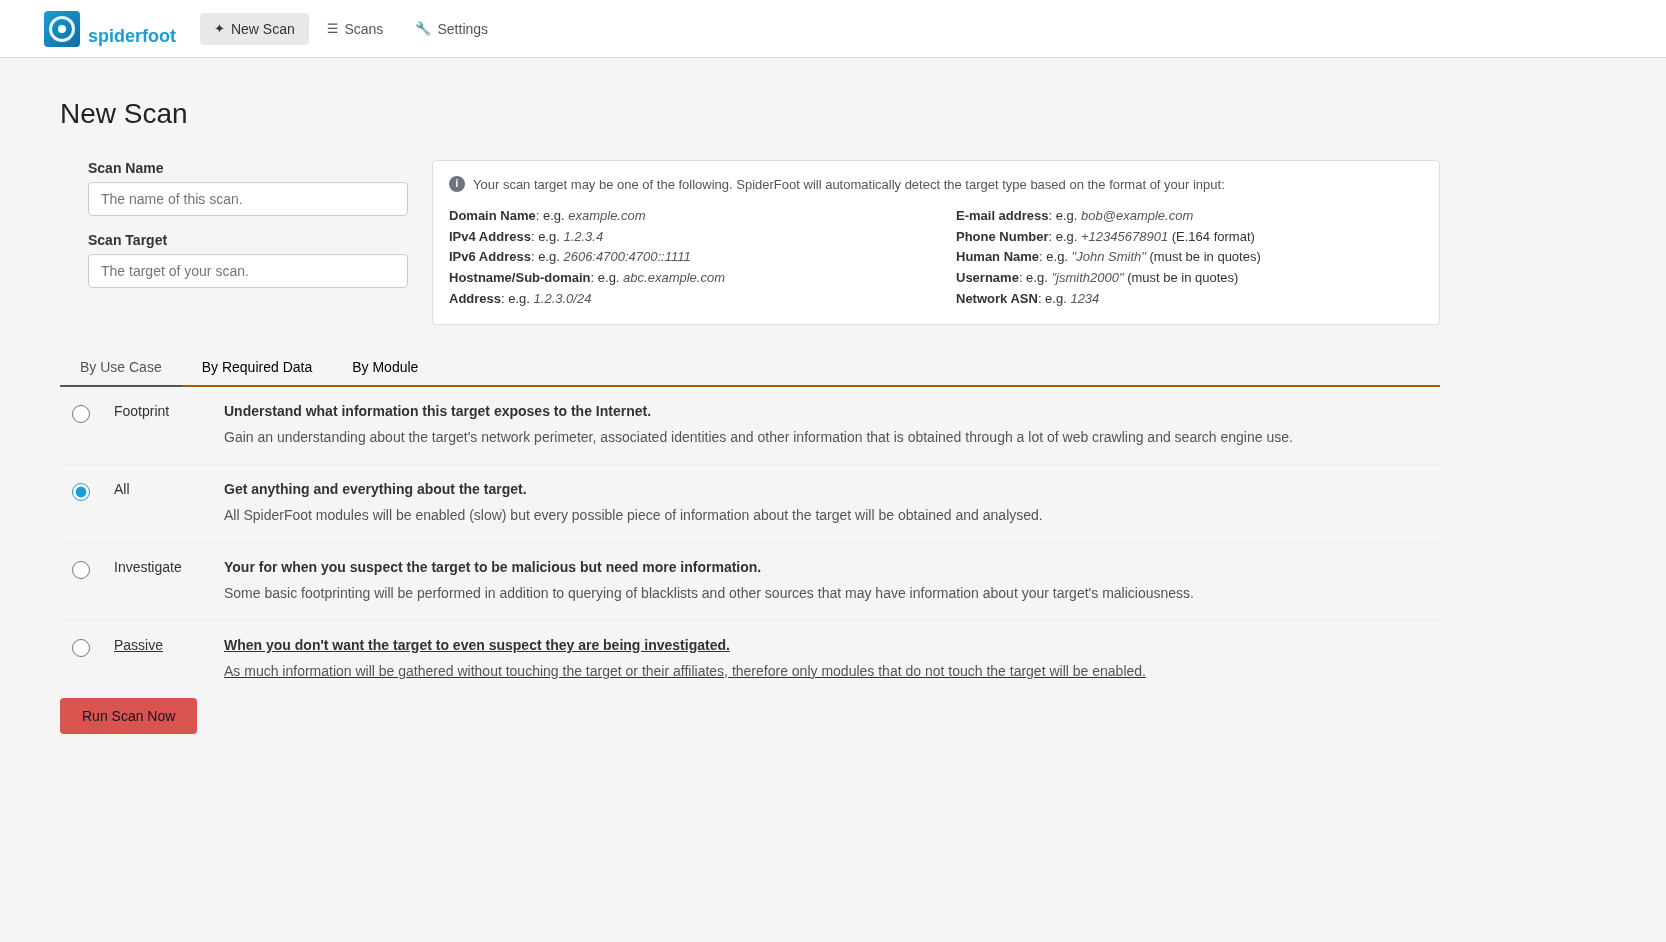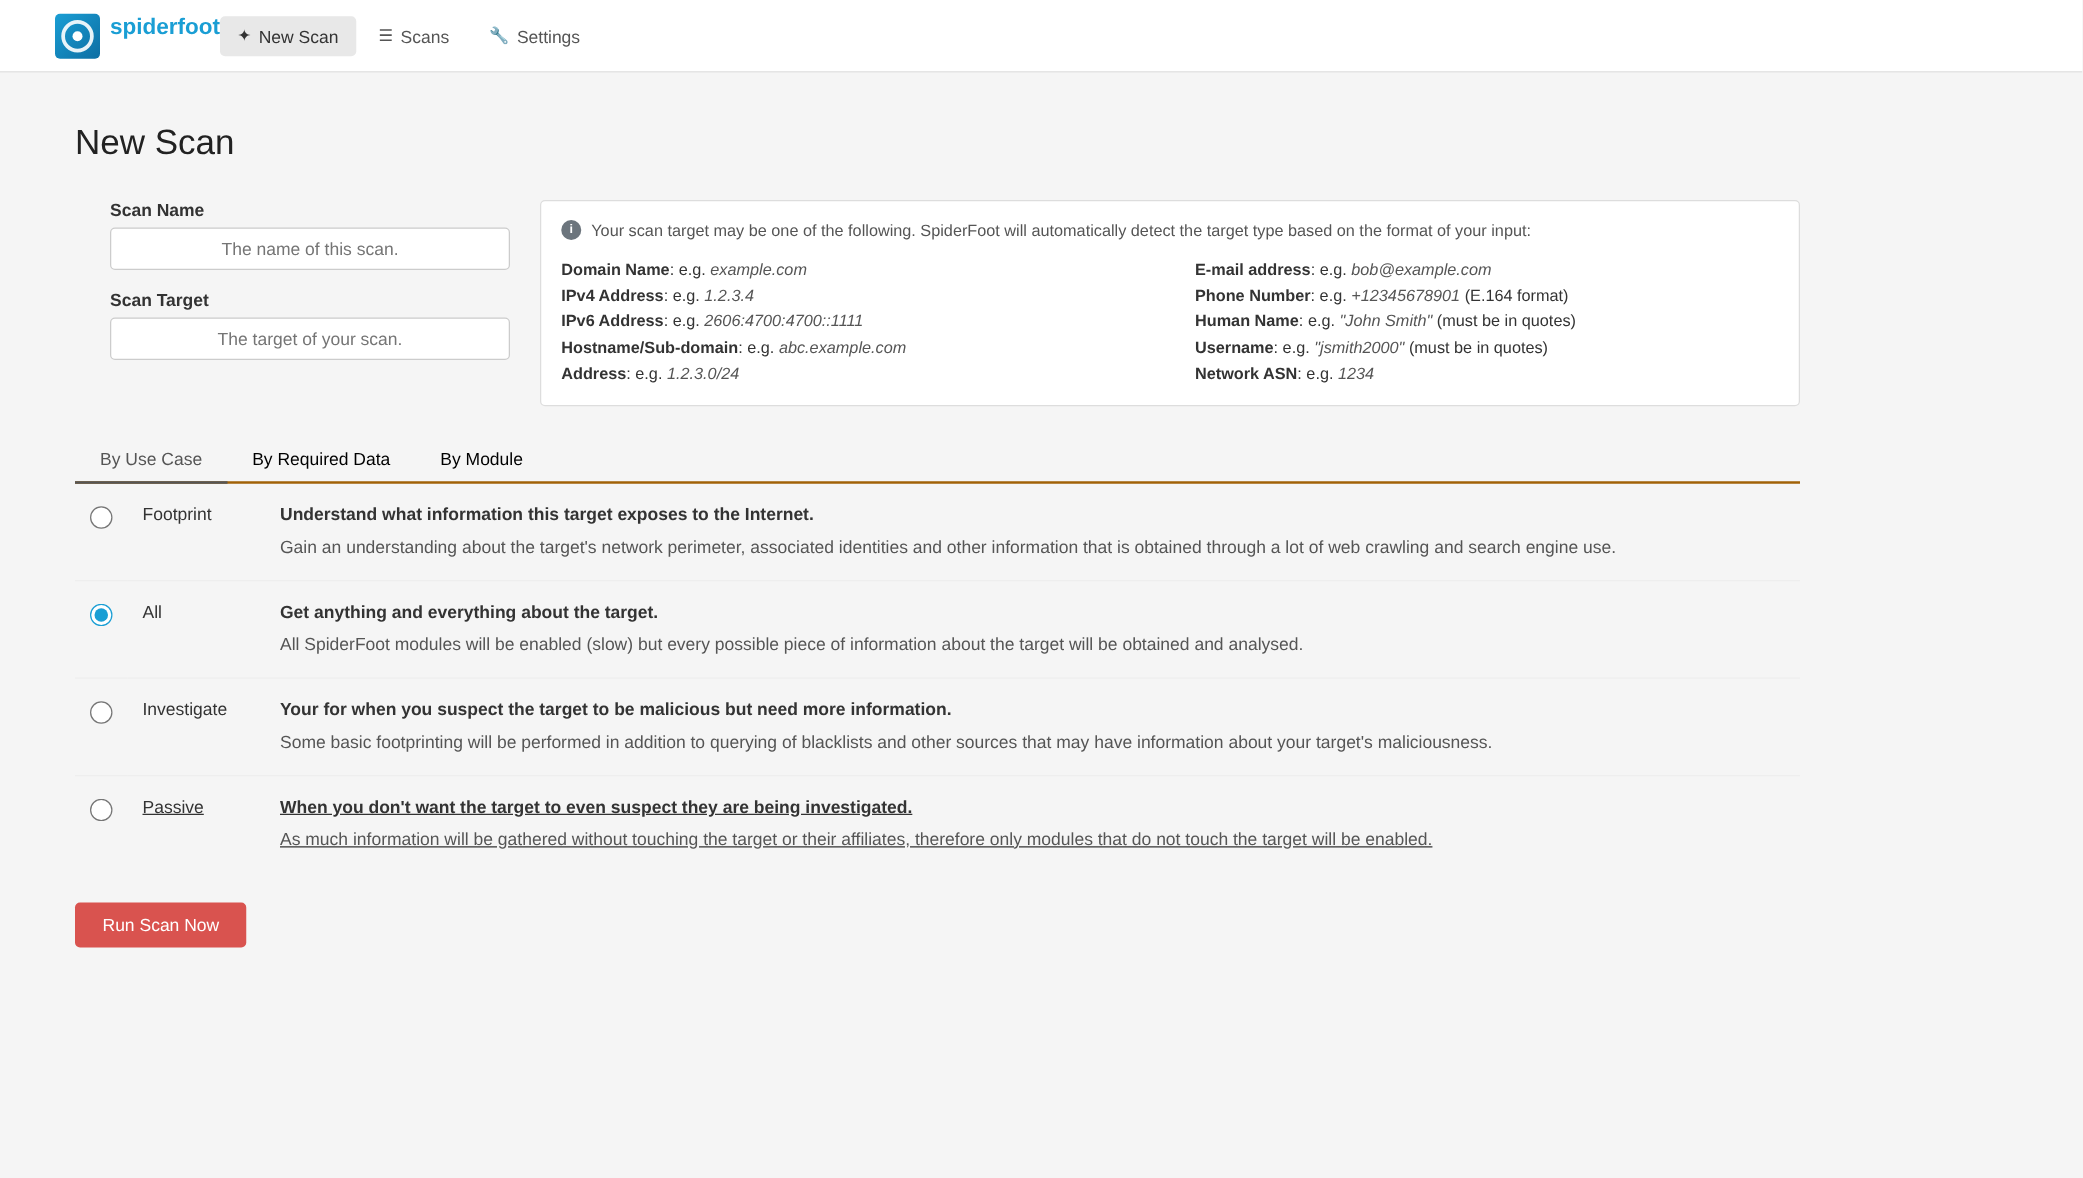--- a/index.html
+++ b/index.html
@@ -9,21 +9,22 @@
     .navbar {
       background: #fff;
       border-bottom: 1px solid #ddd;
       display: flex;
       align-items: center;
       height: 58px;
       padding: 0 16px;
     }
     .navbar-brand {
       display: flex;
-      align-items: flex-start;
+      align-items: flex-end;
+      margin-right: 24px;
       text-decoration: none;
       padding-left: 28px;
     }
     .brand-logo {
       width: 36px; height: 36px;
       background: linear-gradient(135deg, #1a9ed4, #0d6ea3);
       border-radius: 4px;
       display: flex; align-items: center; justify-content: center;
       margin-right: 8px;
       position: relative;
@@ -92,21 +93,20 @@
     }
     .form-input {
       width: 100%;
       padding: 8px 12px;
       border: 1px solid #ccc;
       border-radius: 4px;
       font-size: 14px;
       color: #555;
       background: #fff;
       outline: none;
-      text-align: center;
     }
 
     
     .info-box {
       background: #fff;
       border: 1px solid #ddd;
       border-radius: 4px;
       padding: 14px 16px;
       font-size: 13px;
       line-height: 1.6;
@@ -180,24 +180,23 @@
       accent-color: #1a9ed4;
       cursor: pointer;
       margin-top: 2px;
     }
 
     
 
     
     .run-btn {
       display: inline-block;
-      margin-top: 24px;
       padding: 10px 22px;
       background: #d9534f;
-      color: #ffffff;
+      color: #0f172a;
       border: none;
       border-radius: 4px;
       font-size: 14px;
       font-weight: 500;
       cursor: pointer;
     }
   </style>
 </head>
 <body>
 

